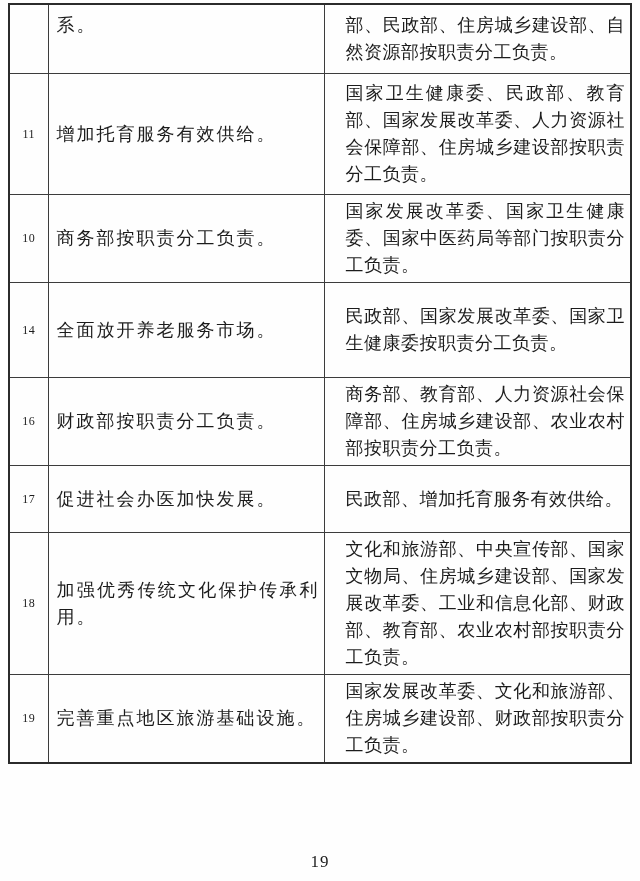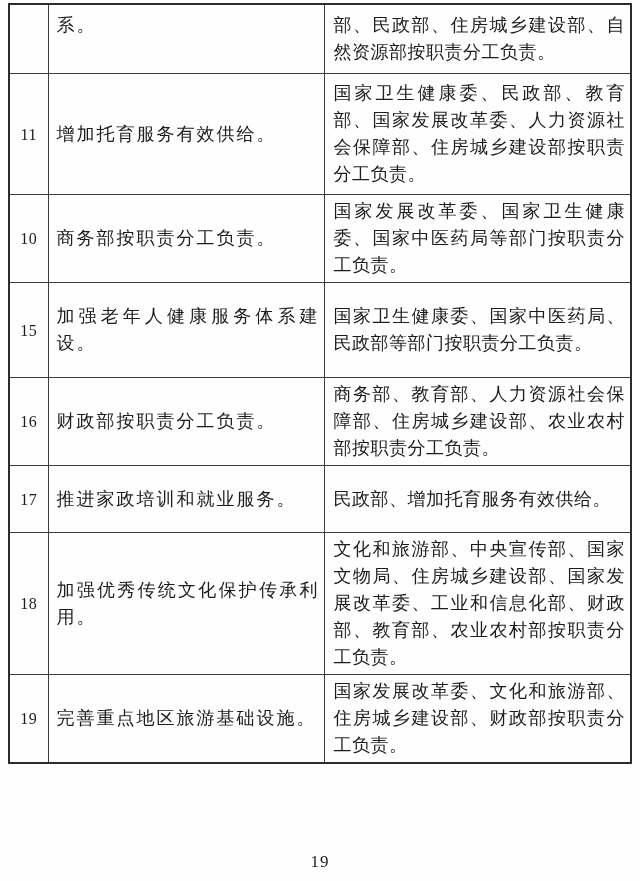--- a/index.html
+++ b/index.html
@@ -31,32 +31,32 @@
   td {
     border: 1px solid #3c3c3c;
     vertical-align: middle;
     font-size: 18px;
     line-height: 27px;
     word-break: break-all;
     line-break: strict;
   }
   td.num {
     text-align: center;
-    font-size: 16px;
+    font-size: 12px;
     letter-spacing: 0.5px;
     padding: 2px 1px;
   }
   td.task {
     padding: 3px 4px 3px 8px;
     letter-spacing: 2px;
     text-align: justify;
     text-justify: inter-ideograph;
   }
   td.dept {
-    padding: 3px 5px 3px 9px;
+    padding: 3px 5px 3px 21px;
     letter-spacing: 0.5px;
     text-align: justify;
     text-justify: inter-ideograph;
     font-family: Liberation Serif, serif;
   }
   
   #tbody tr:nth-child(1)  td { height: 58px; }
   #tbody tr:nth-child(2)  td { height: 114px; }
   #tbody tr:nth-child(3)  td { height: 57px; }
   #tbody tr:nth-child(4)  td { height: 88px; }
@@ -101,32 +101,32 @@
     <td class="num">11</td>
     <td class="task">增加托育服务有效供给。</td>
     <td class="dept">国家卫生健康委、民政部、教育部、国家发展改革委、人力资源社会保障部、住房城乡建设部按职责分工负责。</td>
   </tr>
         <tr>
     <td class="num">10</td>
     <td class="task">商务部按职责分工负责。</td>
     <td class="dept">国家发展改革委、国家卫生健康委、国家中医药局等部门按职责分工负责。</td>
   </tr>
         <tr>
-    <td class="num">15</td>
-    <td class="task">加强老年人健康服务体系建设。</td>
-    <td class="dept">国家卫生健康委、国家中医药局、民政部等部门按职责分工负责。</td>
+    <td class="num">14</td>
+    <td class="task">全面放开养老服务市场。</td>
+    <td class="dept">民政部、国家发展改革委、国家卫生健康委按职责分工负责。</td>
   </tr>
         <tr>
     <td class="num">16</td>
     <td class="task">财政部按职责分工负责。</td>
     <td class="dept">商务部、教育部、人力资源社会保障部、住房城乡建设部、农业农村部按职责分工负责。</td>
   </tr>
         <tr>
     <td class="num">17</td>
-    <td class="task">推进家政培训和就业服务。</td>
+    <td class="task">促进社会办医加快发展。</td>
     <td class="dept">民政部、增加托育服务有效供给。</td>
   </tr>
         <tr>
     <td class="num">18</td>
     <td class="task">加强优秀传统文化保护传承利用。</td>
     <td class="dept">文化和旅游部、中央宣传部、国家文物局、住房城乡建设部、国家发展改革委、工业和信息化部、财政部、教育部、农业农村部按职责分工负责。</td>
   </tr>
         <tr>
     <td class="num">19</td>
     <td class="task">完善重点地区旅游基础设施。</td>

